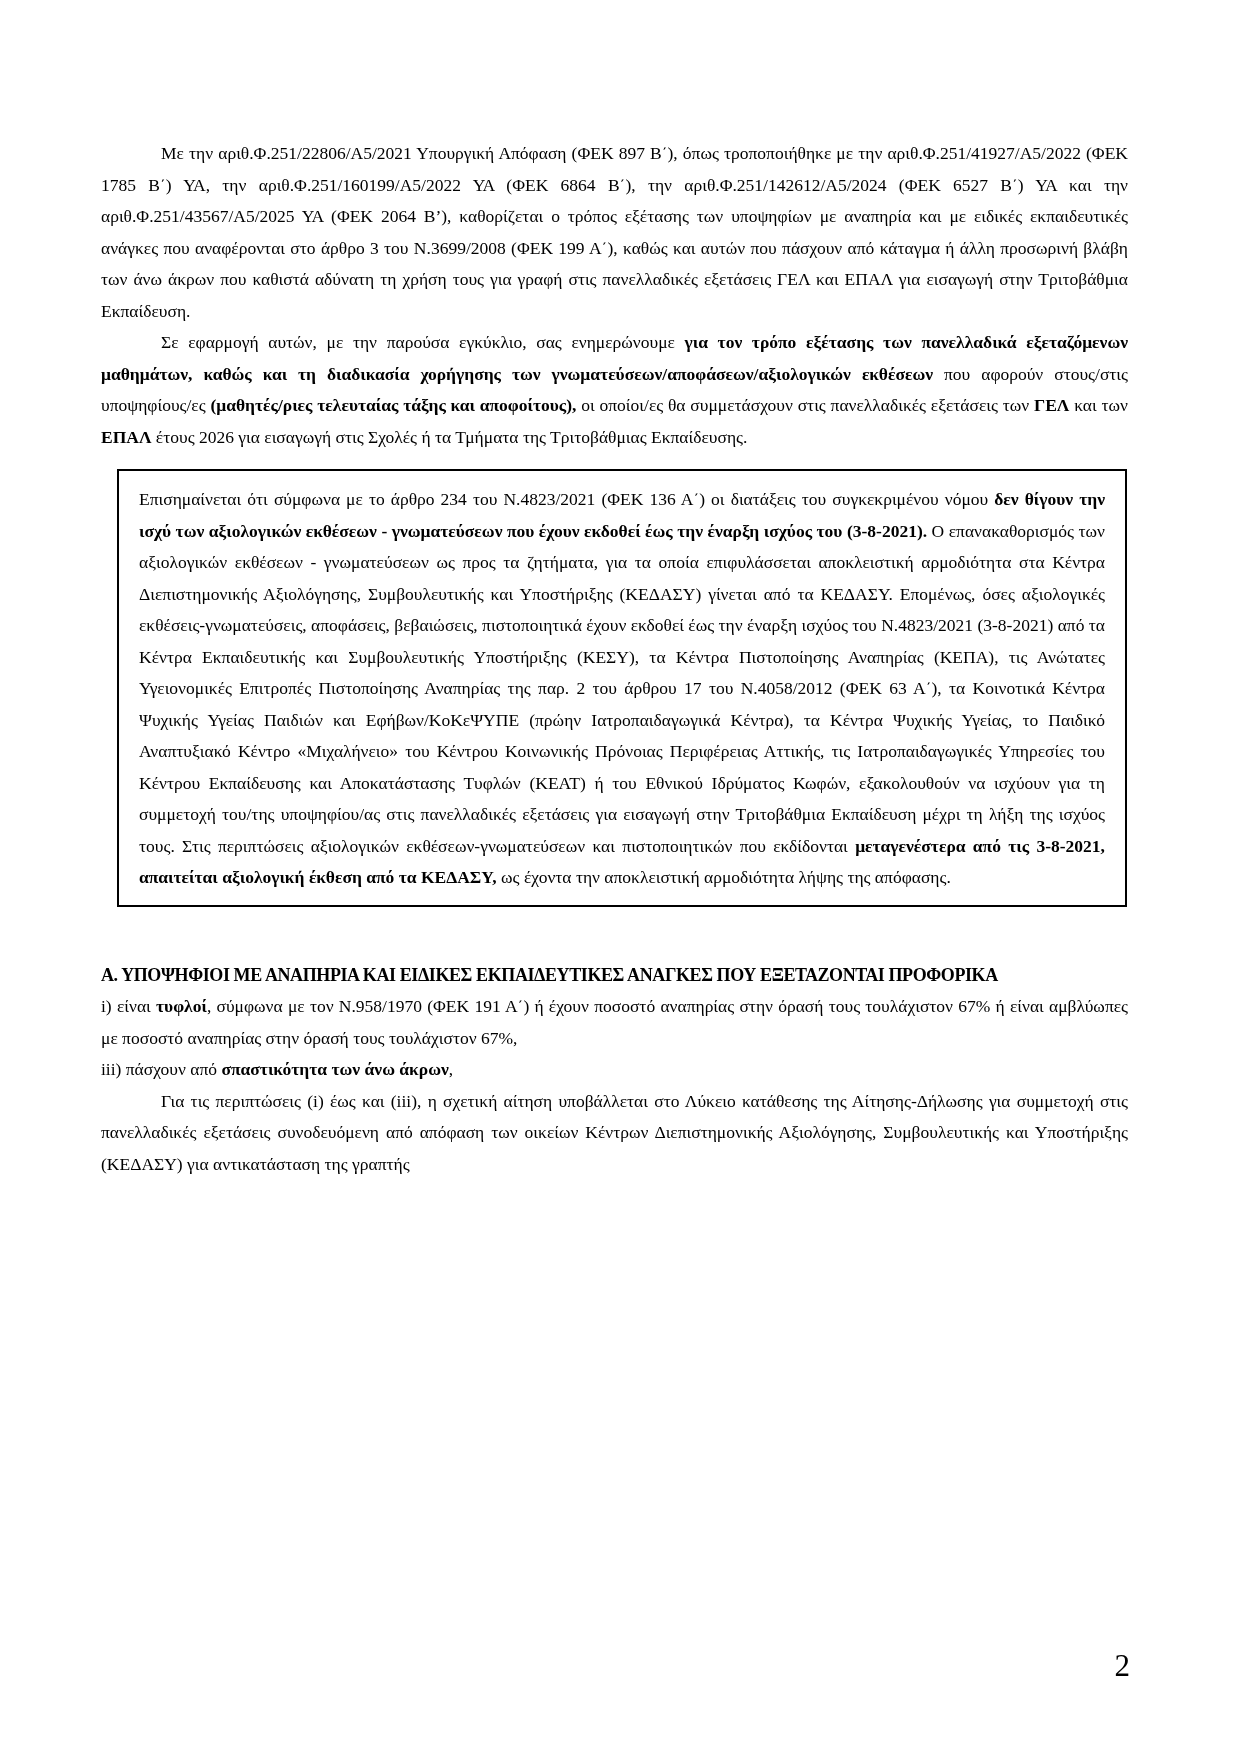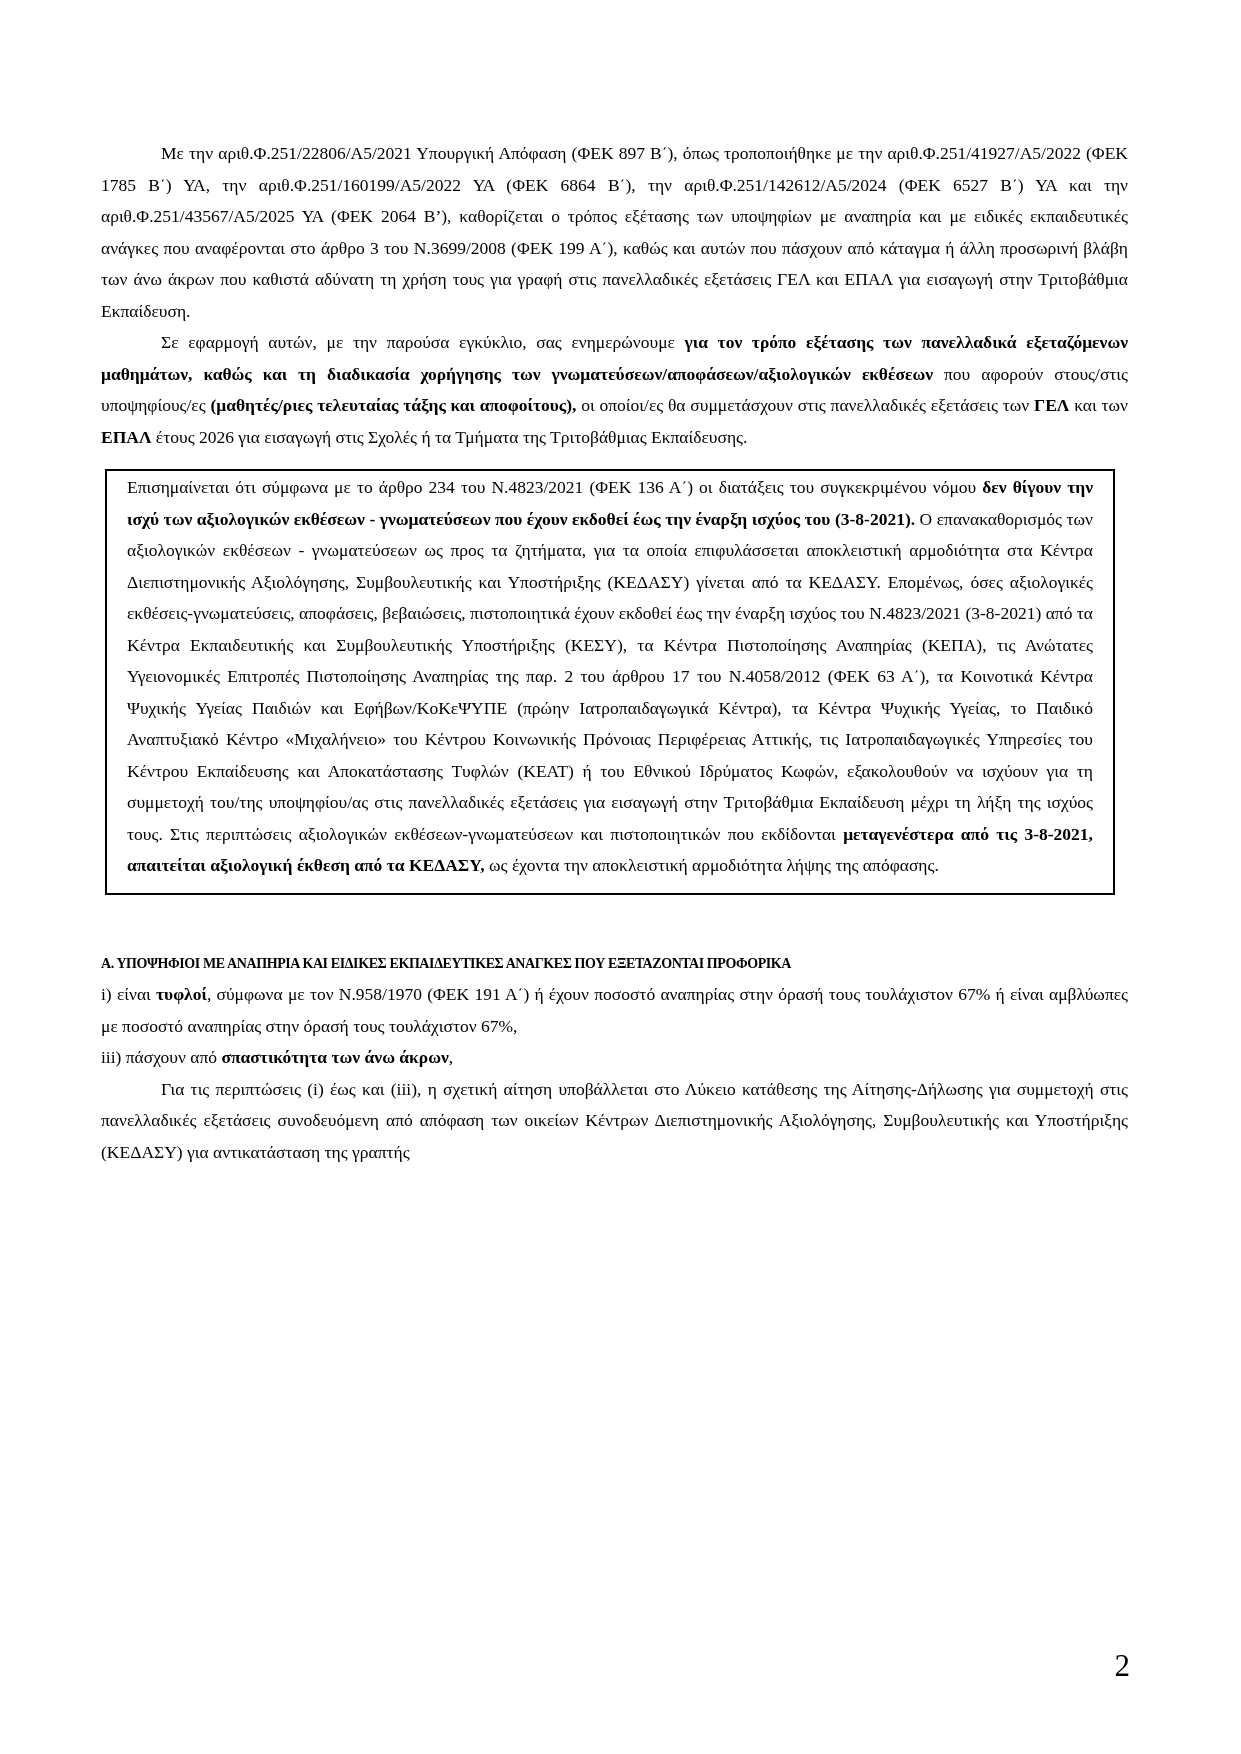--- a/index.html
+++ b/index.html
@@ -21,27 +21,27 @@
     font-size: 17.5px;
     line-height: 31.5px;
     text-align: justify;
   }
   .para { margin: 0; font-family: Liberation Serif, serif; }
   .para .b { font-weight: bold; }
   .indent { text-indent: 60px; }
   .boxed {
     border: 2px solid #000000;
     width: 966px;
-    padding: 1px 20px 11px 20px;
-    margin: 16px 0 0 4px;
+    padding: 13px 20px 11px 20px;
+    margin: 16px 0 0 16px;
   }
   .heading {
     margin-top: 53px;
     font-weight: bold;
-    font-size: 14px;
+    font-size: 18px;
     letter-spacing: -0.4px;
     white-space: nowrap;
     text-align: left;
   }
   .body-spaced { margin-top: 31px; }
   .page-num {
     position: absolute;
     right: 111px;
     bottom: 70px;
     font-family: "Liberation Serif", serif;

